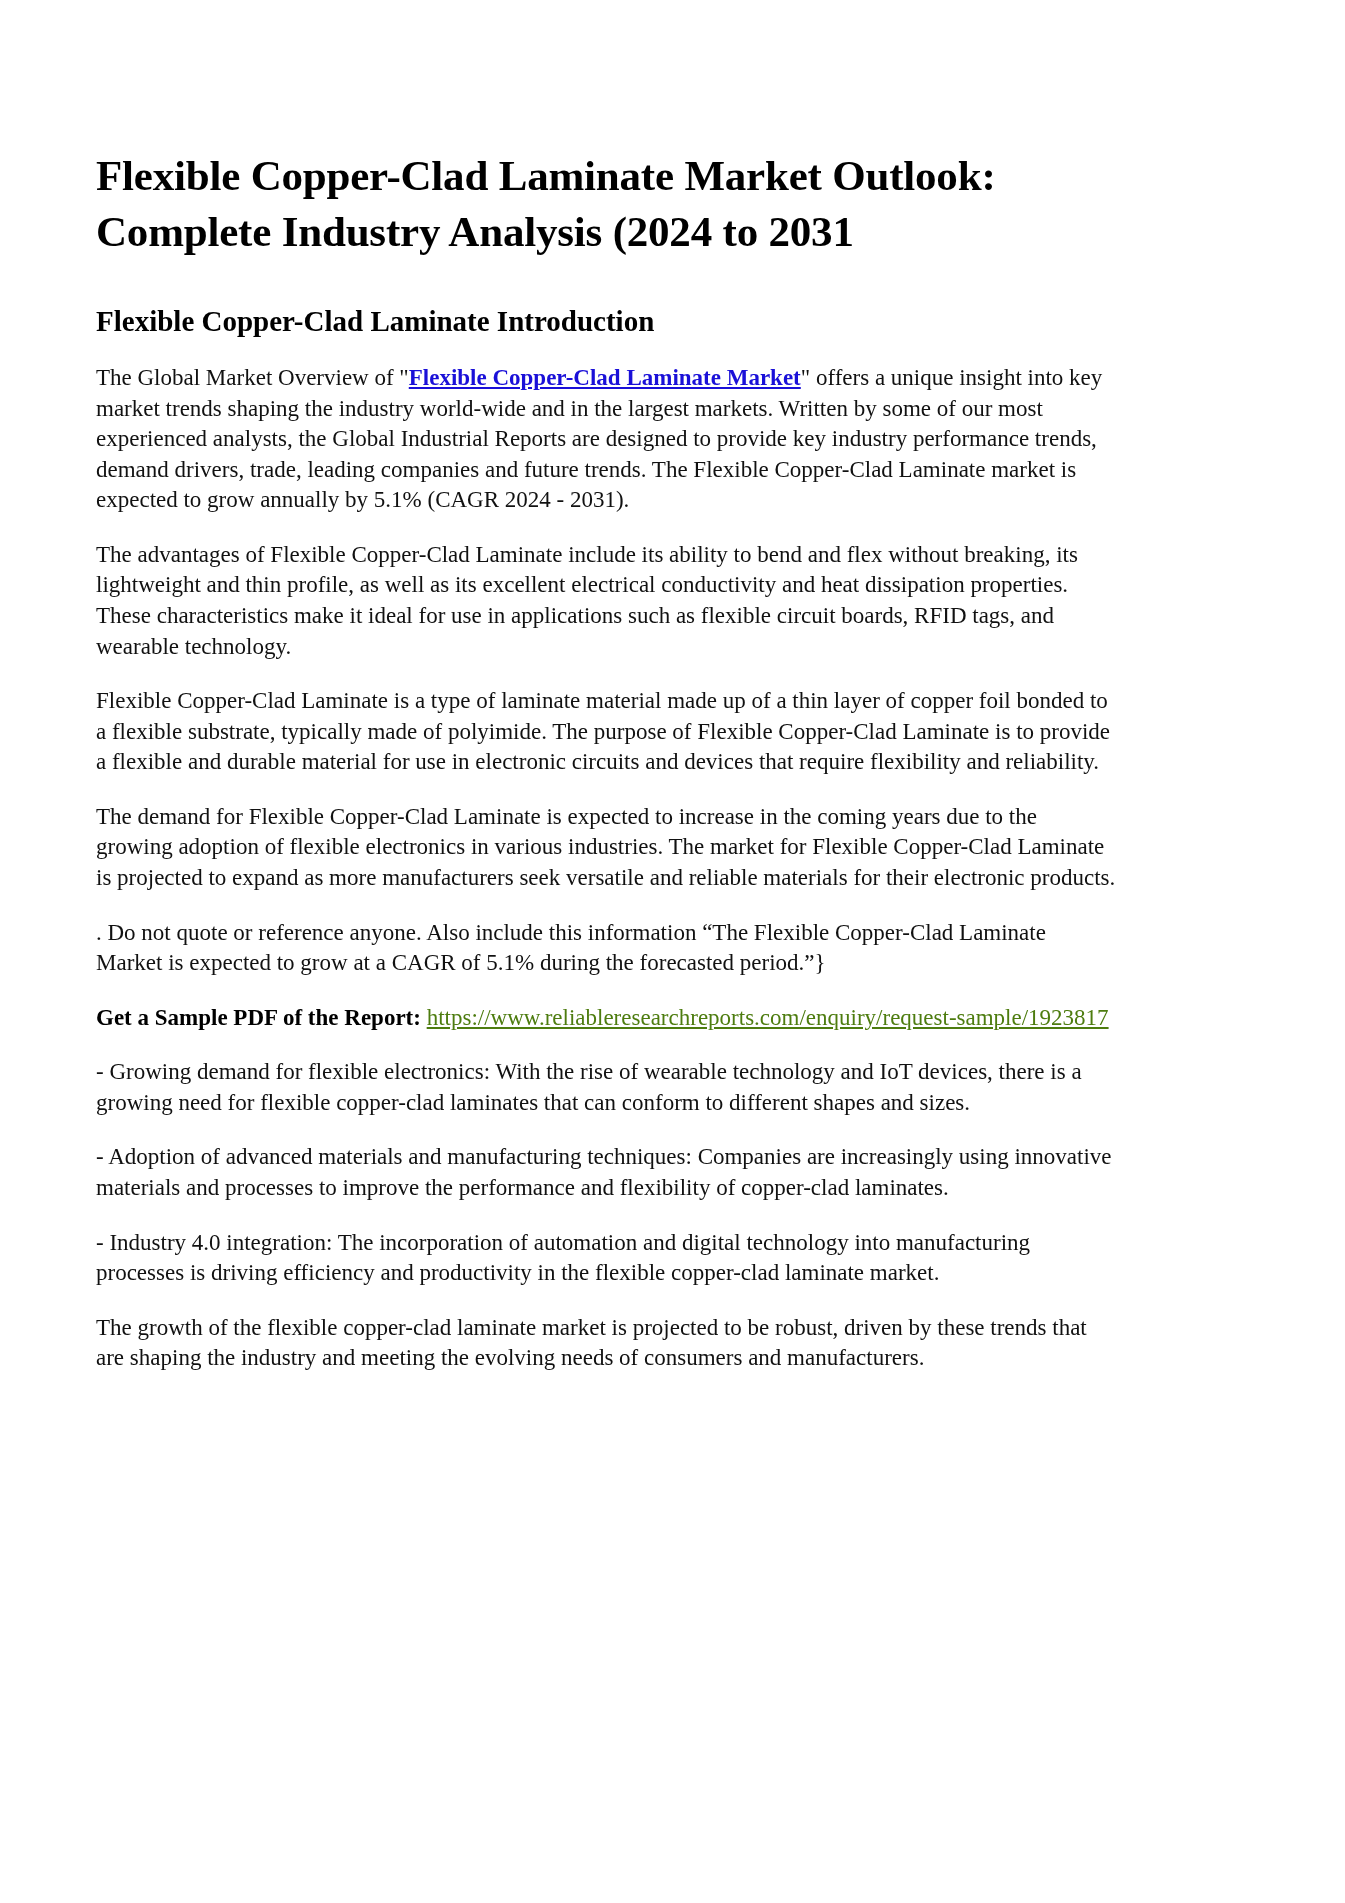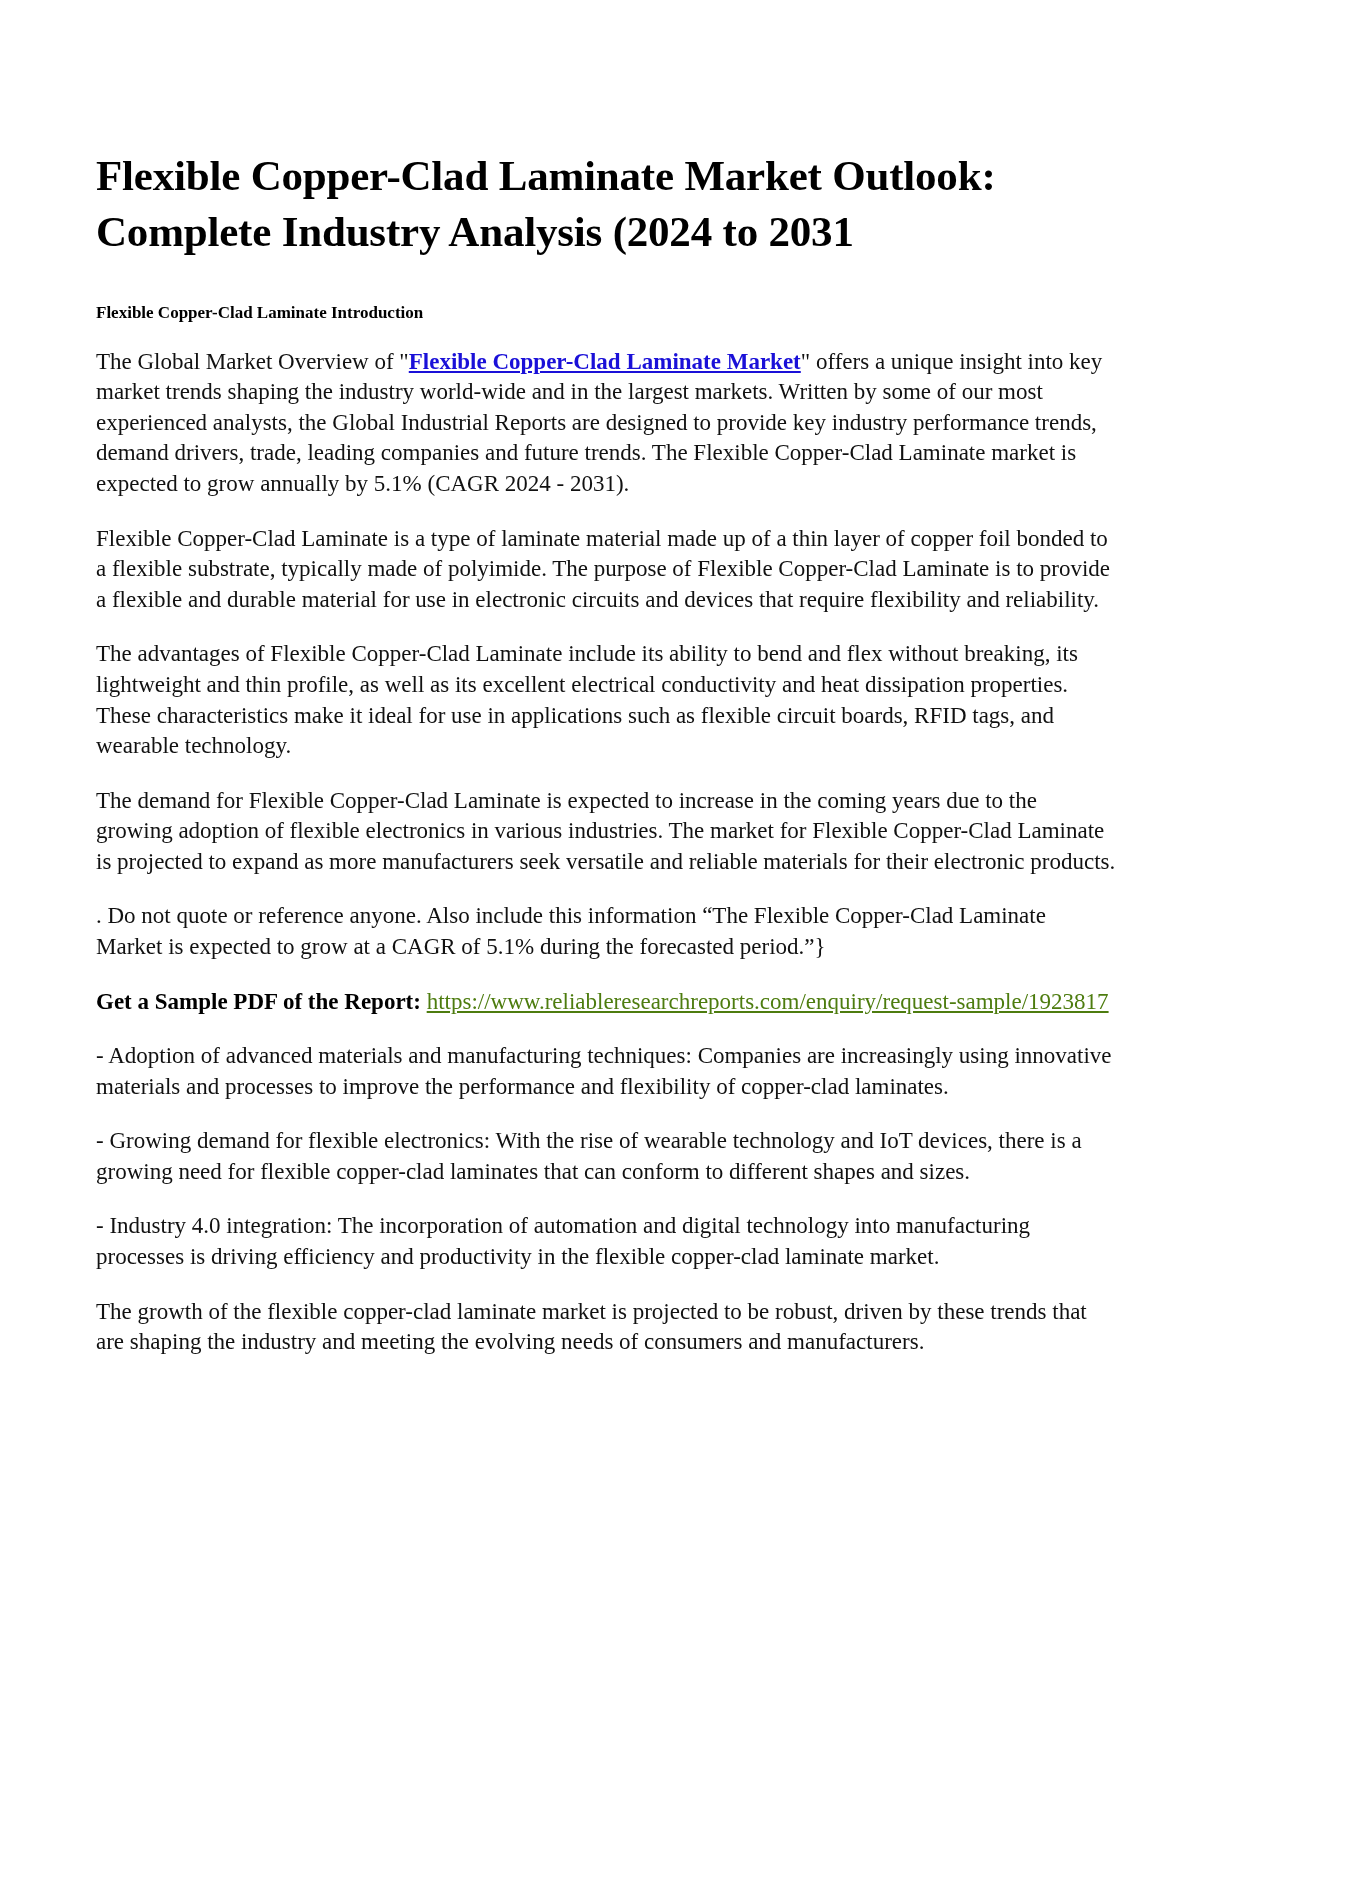--- a/index.html
+++ b/index.html
@@ -24,21 +24,21 @@
   }
   .doc-title {
     font-size: 43px;
     line-height: 1.30;
     font-weight: bold;
     letter-spacing: -0.2px;
     margin: 0 0 42px 0;
     color: #000000;
   }
   .section-heading {
-    font-size: 17px;
+    font-size: 29px;
     line-height: 1.35;
     font-weight: bold;
     margin: 0 0 22px 0;
     color: #000000;
   }
   p.body-text {
     font-size: 23px;
     line-height: 1.33;
     margin: 0 0 24px 0;
     color: #111111;
@@ -72,33 +72,33 @@
 <body>
 
 <div class="page">
 
   <h1 class="doc-title">Flexible Copper-Clad Laminate Market Outlook: Complete Industry Analysis (2024 to 2031</h1>
 
   <h2 class="section-heading">Flexible Copper-Clad Laminate Introduction</h2>
 
   <p class="body-text"><span>The Global Market Overview of "</span><a class="doc-link strong" href="#">Flexible Copper-Clad Laminate Market</a><span>" offers a unique insight into key market trends shaping the industry world-wide and in the largest markets. Written by some of our most experienced analysts, the Global Industrial Reports are designed to provide key industry performance trends, demand drivers, trade, leading companies and future trends. The Flexible Copper-Clad Laminate market is expected to grow annually by 5.1% (CAGR 2024 - 2031).</span></p>
 
+  <p class="body-text">The advantages of Flexible Copper-Clad Laminate include its ability to bend and flex without breaking, its lightweight and thin profile, as well as its excellent electrical conductivity and heat dissipation properties. These characteristics make it ideal for use in applications such as flexible circuit boards, RFID tags, and wearable technology.</p>
+
   <p class="body-text">Flexible Copper-Clad Laminate is a type of laminate material made up of a thin layer of copper foil bonded to a flexible substrate, typically made of polyimide. The purpose of Flexible Copper-Clad Laminate is to provide a flexible and durable material for use in electronic circuits and devices that require flexibility and reliability.</p>
-
-  <p class="body-text">The advantages of Flexible Copper-Clad Laminate include its ability to bend and flex without breaking, its lightweight and thin profile, as well as its excellent electrical conductivity and heat dissipation properties. These characteristics make it ideal for use in applications such as flexible circuit boards, RFID tags, and wearable technology.</p>
 
   <p class="body-text">The demand for Flexible Copper-Clad Laminate is expected to increase in the coming years due to the growing adoption of flexible electronics in various industries. The market for Flexible Copper-Clad Laminate is projected to expand as more manufacturers seek versatile and reliable materials for their electronic products.</p>
 
   <p class="body-text">. Do not quote or reference anyone. Also include this information “The Flexible Copper-Clad Laminate Market is expected to grow at a CAGR of 5.1% during the forecasted period.”}</p>
 
   <p class="body-text"><span class="lead-label">Get a Sample PDF of the Report:</span> <a class="url-link" href="#">https://www.reliableresearchreports.com/enquiry/request-sample/1923817</a></p>
 
 
+  <p class="bullet-para">- Growing demand for flexible electronics: With the rise of wearable technology and IoT devices, there is a growing need for flexible copper-clad laminates that can conform to different shapes and sizes.</p>
+
   <p class="bullet-para">- Adoption of advanced materials and manufacturing techniques: Companies are increasingly using innovative materials and processes to improve the performance and flexibility of copper-clad laminates.</p>
-
-  <p class="bullet-para">- Growing demand for flexible electronics: With the rise of wearable technology and IoT devices, there is a growing need for flexible copper-clad laminates that can conform to different shapes and sizes.</p>
 
 
   <p class="bullet-para">- Industry 4.0 integration: The incorporation of automation and digital technology into manufacturing processes is driving efficiency and productivity in the flexible copper-clad laminate market.</p>
 
   <p class="body-text">The growth of the flexible copper-clad laminate market is projected to be robust, driven by these trends that are shaping the industry and meeting the evolving needs of consumers and manufacturers.</p>
 
 </div>
 
 </body></html>

